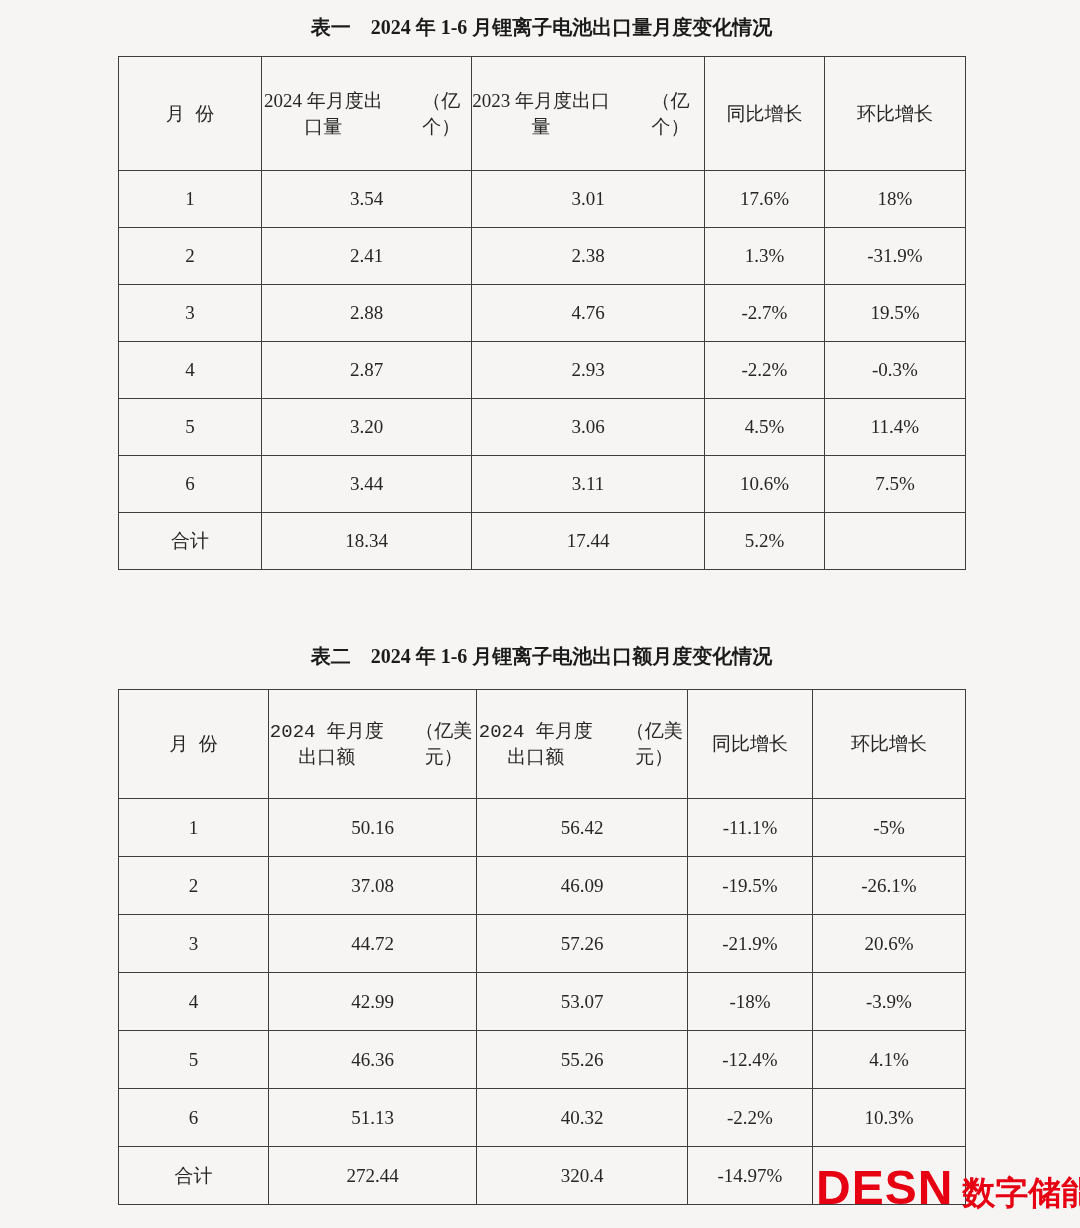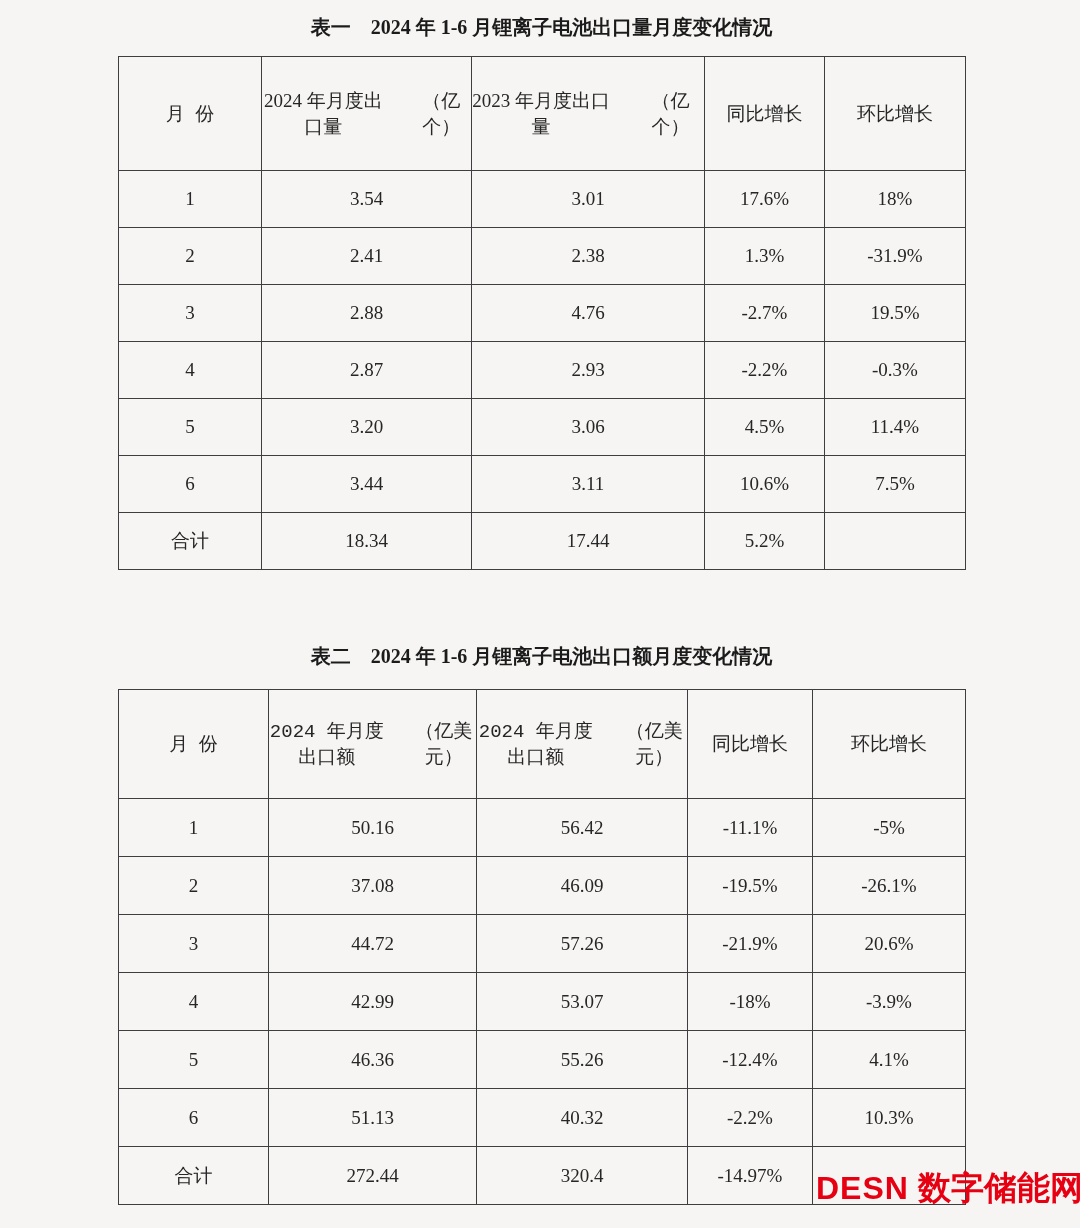--- a/index.html
+++ b/index.html
@@ -72,21 +72,21 @@
     white-space: nowrap;
     font-family: "Liberation Sans", "DejaVu Sans", sans-serif;
     font-weight: bold;
     color: #e60012;
     font-size: 33px;
     line-height: 40px;
   }
   .wm-logo {
     letter-spacing: 1px;
     margin-right: 9px;
-    font-size: 32px;
+    font-size: 48px;
     margin-top: 40px;
   }
 </style>
 </head>
 <body>
 
 <div class="content">
 
   <h2 class="tbl-title title-1">表一　2024 年 1-6 月锂离子电池出口量月度变化情况</h2>
 

